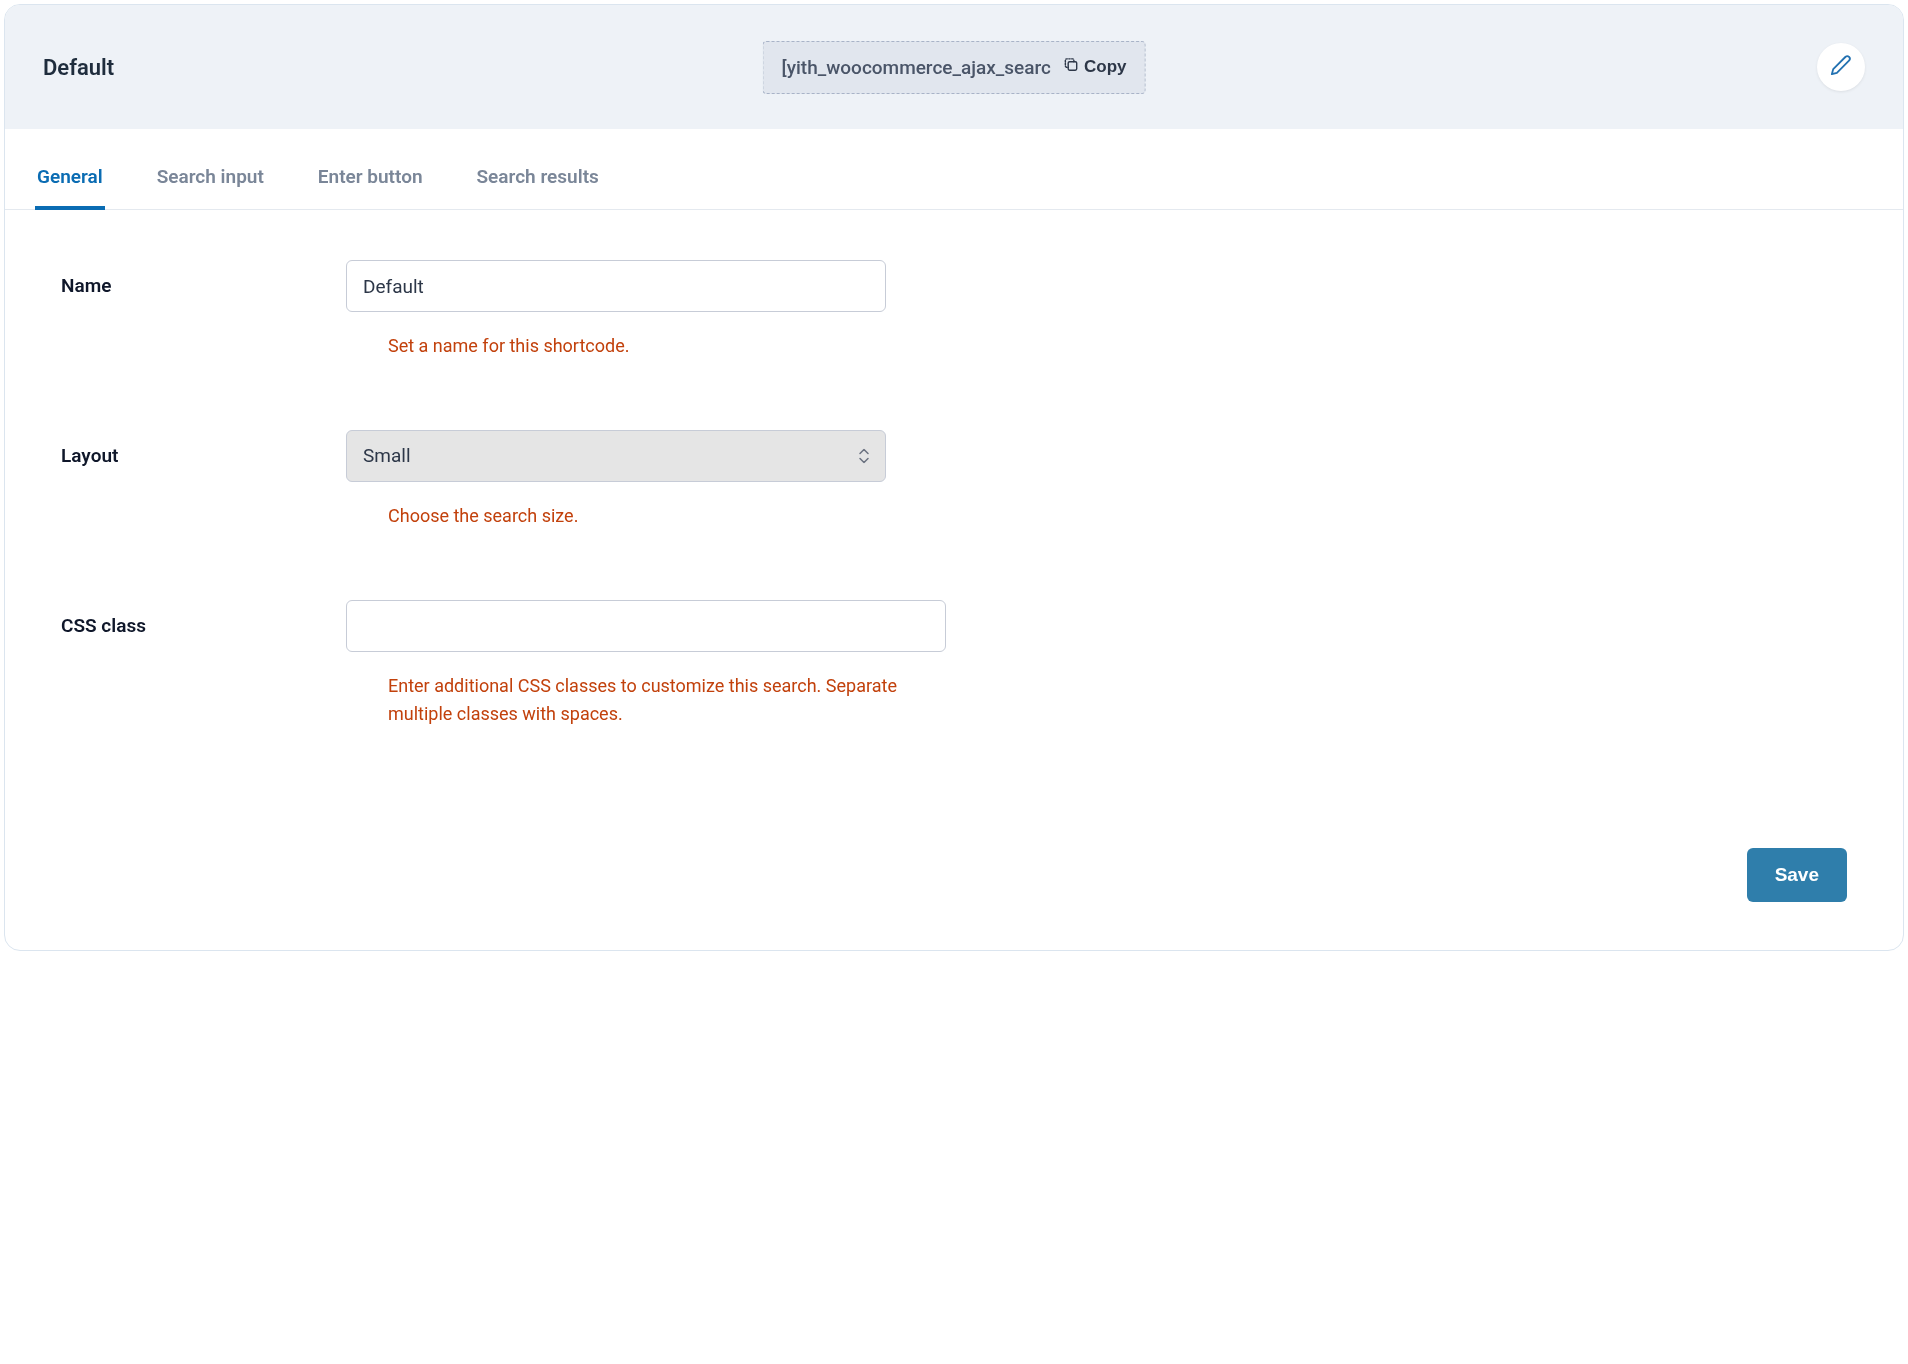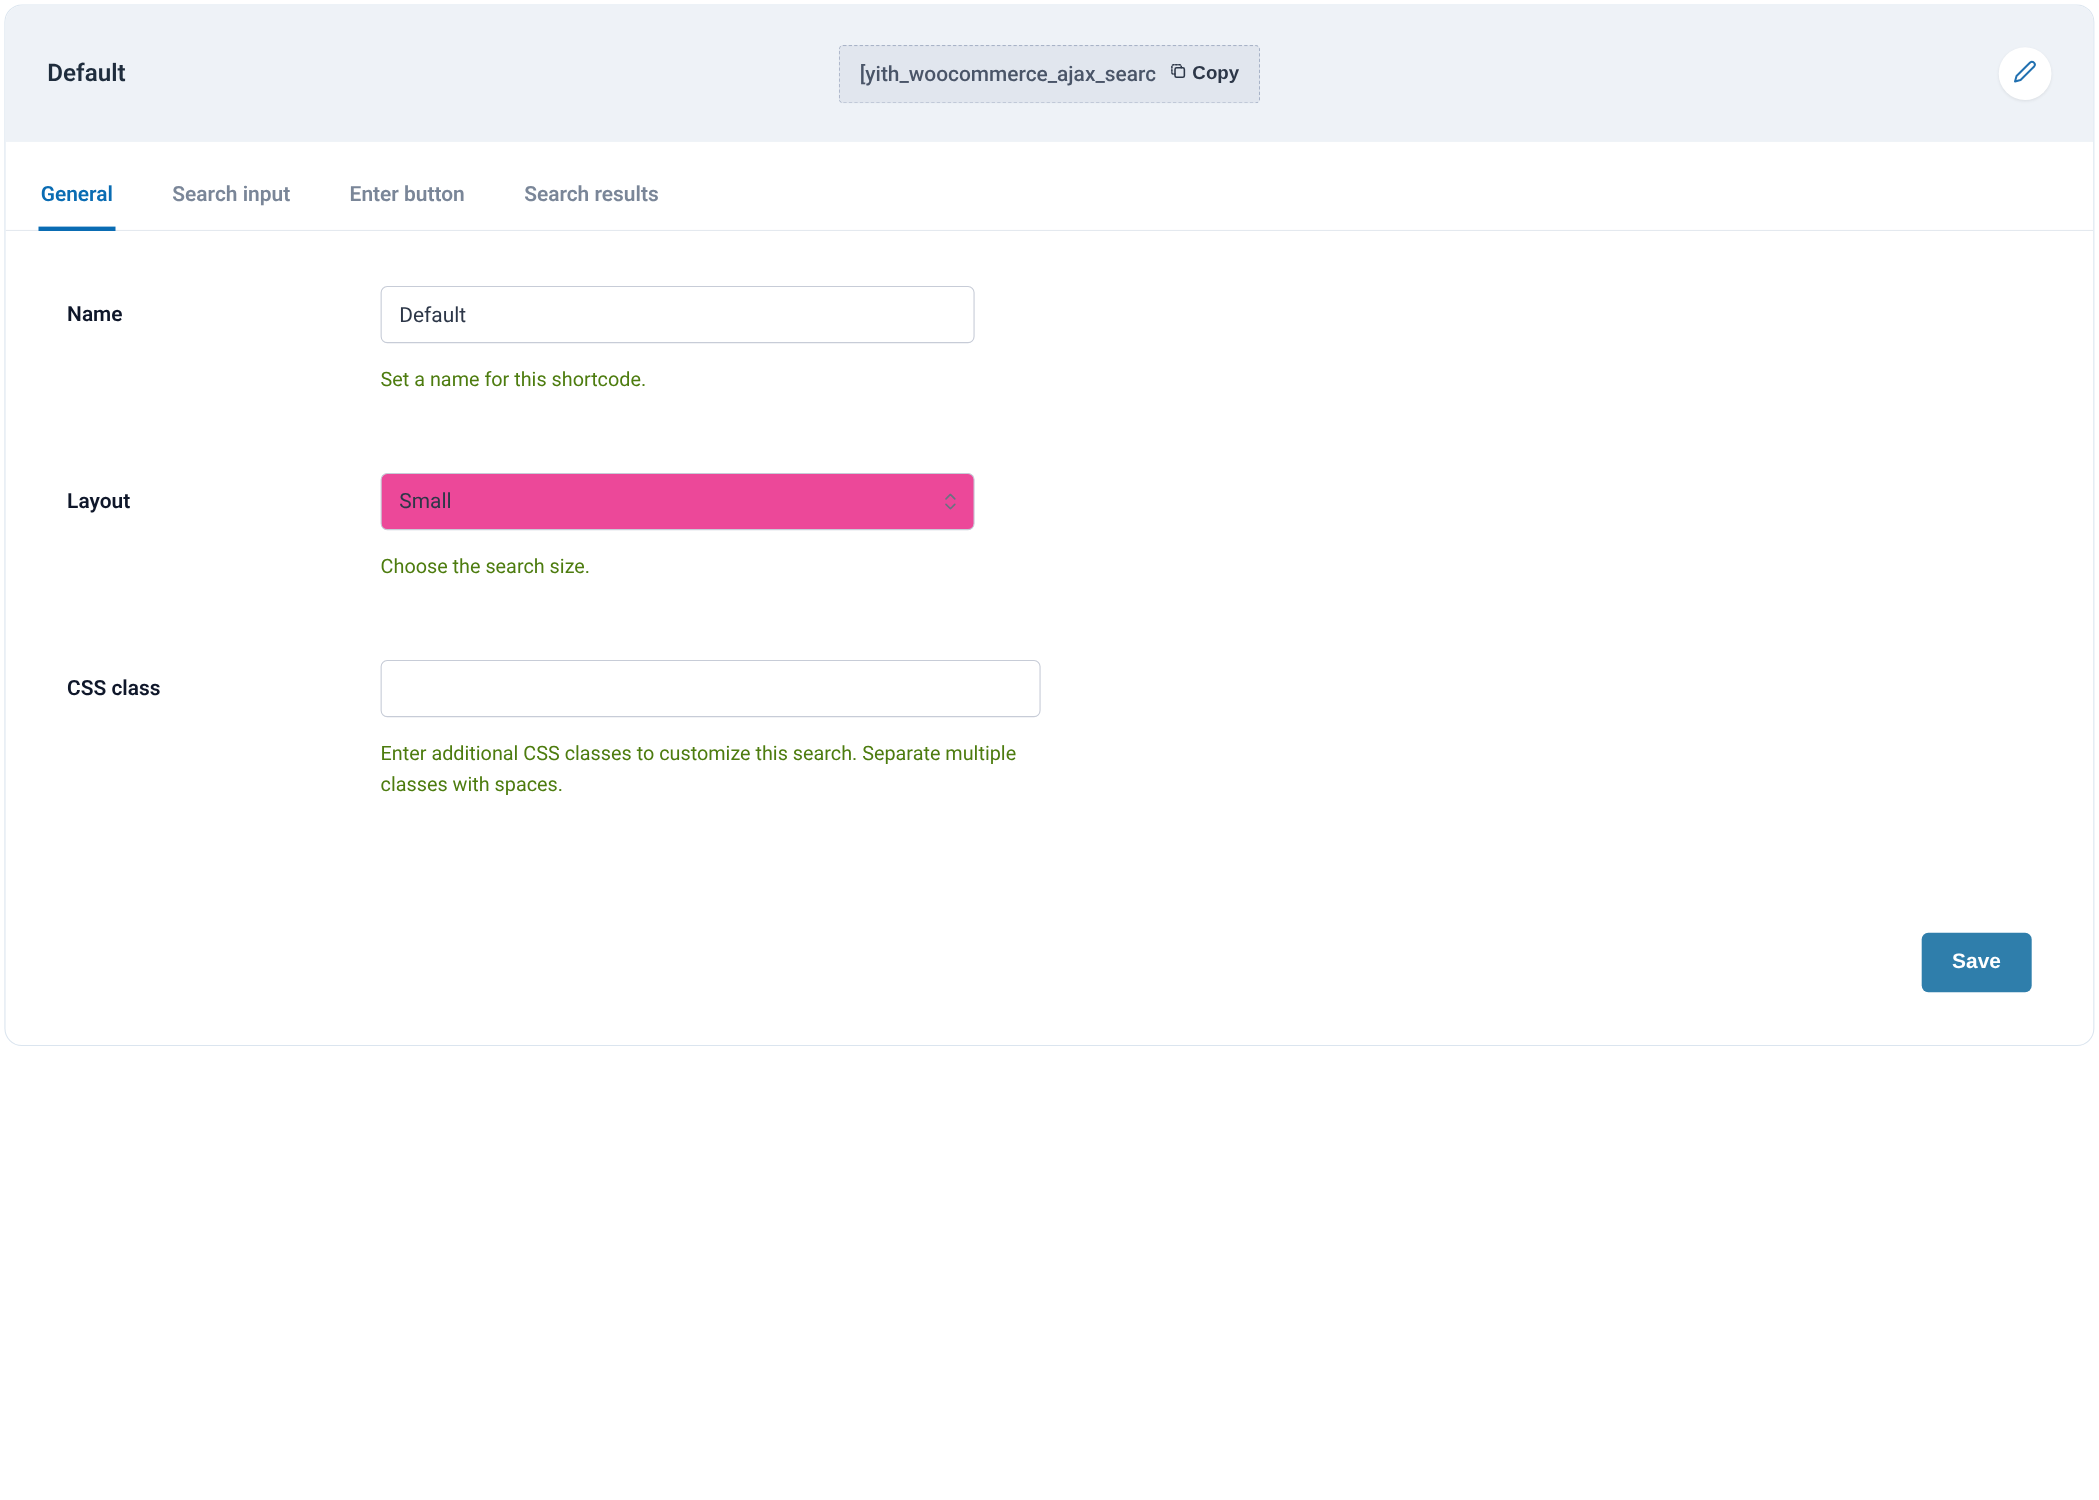--- a/index.html
+++ b/index.html
@@ -149,21 +149,21 @@
     }
     .select-input {
       width: 100%;
       height: 52px;
       padding: 12px 16px 12px 16px;
       font-size: 19px;
       color: #2d3748;
       border: 1px solid #c7ccd7;
       border-radius: 6px;
       outline: none;
-      background: #ec4899;
+      background: #e5e5e5;
       cursor: pointer;
       display: flex;
       align-items: center;
     }
     .select-caret {
       position: absolute;
       right: 16px;
       top: 50%;
       transform: translateY(-50%);
       pointer-events: none;
@@ -172,22 +172,23 @@
       gap: 1px;
     }
     .select-caret svg {
       width: 12px;
       height: 7px;
       stroke: #6b7280;
     }
     .help-text {
       margin-top: 20px;
       font-size: 18px;
-      color: #4d7c0f;
+      color: #c2410c;
       line-height: 1.55;
+      margin-left: 42px;
     }
     .form-footer {
       padding: 20px 56px 48px 56px;
       display: flex;
       justify-content: flex-end;
     }
     .save-btn {
       background: #2f7eab;
       color: #ffffff;
       border: none;

